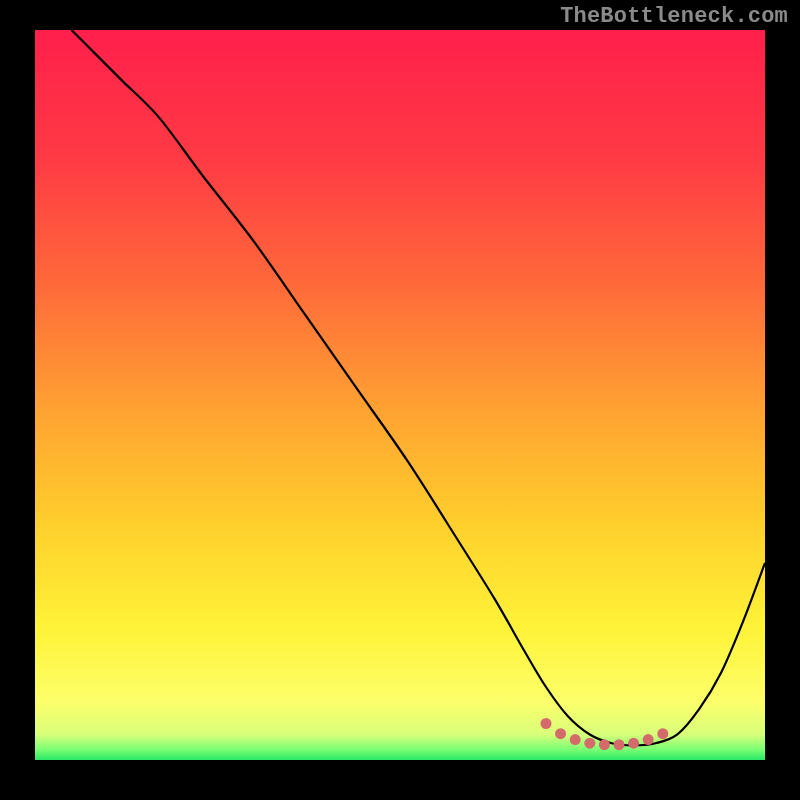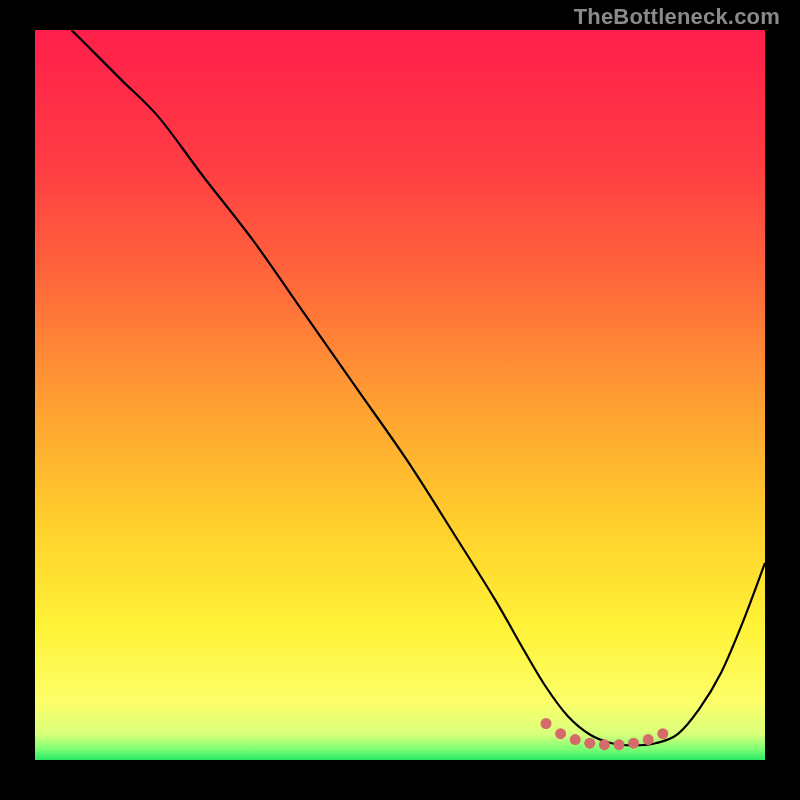--- a/index.html
+++ b/index.html
@@ -21,22 +21,22 @@
   .plot {
     position: absolute;
     left: 0;
     top: 0;
     width: 730px;
     height: 730px;
   }
   .watermark {
     position: absolute;
     top: 4px;
-    right: 20px;
-    font-family: Liberation Sans, sans-serif;
+    right: 12px;
+    font-family: Liberation Mono, monospace;
     font-size: 22px;
     font-weight: 600;
     color: #8a8a8a;
     letter-spacing: 0.2px;
     user-select: none;
   }
 </style>
 </head>
 <body>
 

